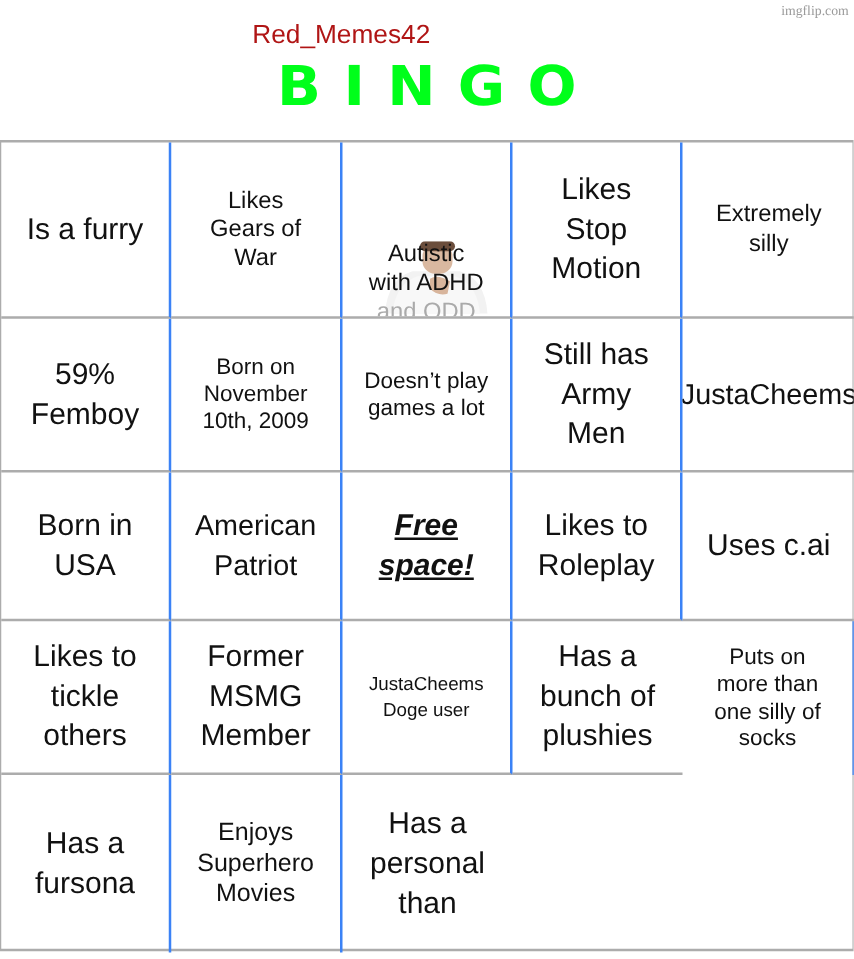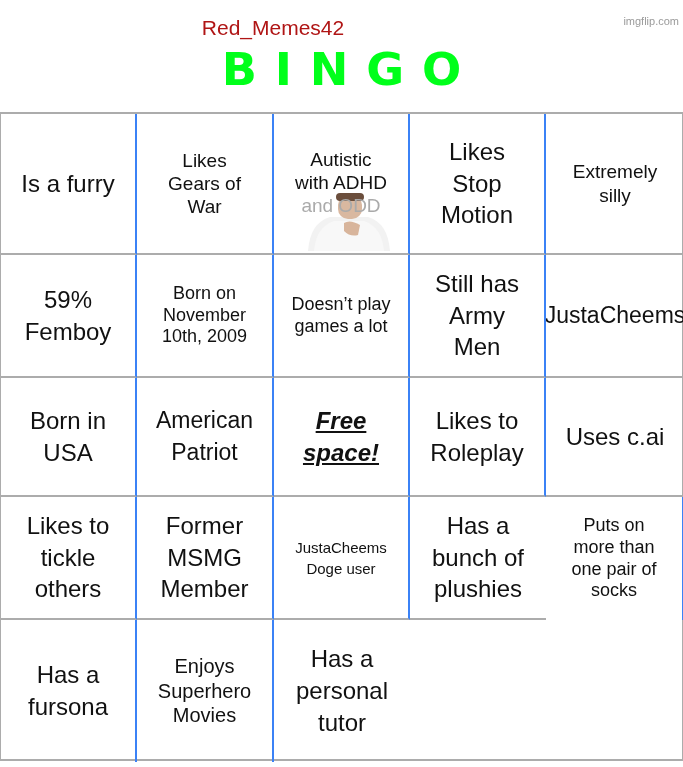--- a/index.html
+++ b/index.html
@@ -1,19 +1,19 @@
 <!DOCTYPE html>
 <html><head>
 <meta charset="utf-8">
 <style>
   html, body { margin: 0; padding: 0; background: #ffffff; }
   body { width: 683px; height: 767px; position: relative; overflow: hidden;
          font-family: "Liberation Sans", sans-serif; color: #111; }
-  .watermark { position: absolute; top: 15px; right: 4px; font-size: 11px; color: #9a9a9a;
-               font-family: Liberation Sans, sans-serif; }
+  .watermark { position: absolute; top: 3px; right: 4px; font-size: 11px; color: #9a9a9a;
+               font-family: Liberation Serif, serif; }
   .author { position: absolute; top: 16px; left: 0; width: 546px; text-align: center;
             font-size: 21px; color: #b01515; }
   .bingo { position: absolute; top: 45px; left: 0; width: 683px; text-align: center;
            font-family: "DejaVu Sans", sans-serif; font-weight: bold; font-size: 44px;
            color: #00ff1a; letter-spacing: 17px; padding-left: 17px; box-sizing: border-box;
            line-height: 50px; transform: scaleX(1.05); }
   .grid { position: absolute; left: 0; top: 112px; width: 683px; height: 649px;
           display: grid;
           grid-template-columns: 136px 137px 136px 136px 138px;
           grid-template-rows: 141px 123px 119px 123px 142px;
@@ -55,21 +55,21 @@
   <div class="cell s19" style="align-items:flex-start;padding-top:34px;">
     <svg class="photo" viewBox="0 0 98 58">
       <rect x="0" y="0" width="98" height="58" fill="#ffffff"></rect>
       <path d="M8 58 Q10 30 30 24 L68 24 Q88 30 90 58 Z" fill="#f2f2f2"></path>
       <path d="M14 58 Q16 34 34 28 L64 28 Q82 34 84 58 Z" fill="#f8f8f8"></path>
       <rect x="38" y="2" width="24" height="24" rx="10" fill="#d9b8a0"></rect>
       <rect x="36" y="0" width="28" height="8" rx="4" fill="#6b4e3c"></rect>
       <path d="M44 30 Q50 26 60 32 L58 42 Q50 44 44 38 Z" fill="#d8b59c"></path>
     </svg>
     <span style="display:block;">
-      <span style="display:block;">Autistic</span>
+      <span style="display:block;margin-top:44px;">Autistic</span>
       <span style="display:block;">with ADHD</span>
       <span class="autistic-last" style="display:block;">and ODD</span>
     </span>
   </div>
   <div class="cell s24">
       <span style="max-width:80px;">Likes Stop Motion</span>
     </div>
   <div class="cell s19 last-col">
       <span style="max-width:100px;">Extremely silly</span>
     </div>
@@ -116,24 +116,24 @@
       <span style="max-width:100px;">Former MSMG Member</span>
     </div>
   <div class="cell s15">
       <span style="max-width:110px;">JustaCheems Doge user</span>
     </div>
   <div class="cell s24 last-col">
       <span style="max-width:106px;">Has a bunch of plushies</span>
     </div>
 
   <div class="cell s18 last-row">
-      <span style="max-width:104px;">Puts on more than one pair of socks</span>
+      <span style="max-width:104px;">Puts on more than one silly of socks</span>
     </div>
   <div class="cell s24 last-row">
       <span style="max-width:96px;">Has a fursona</span>
     </div>
   <div class="cell s20 last-row">
       <span style="max-width:112px;">Enjoys Superhero Movies</span>
     </div>
   <div class="cell s24 last-row last-col">
-      <span style="max-width:104px;">Has a personal tutor</span>
+      <span style="max-width:104px;">Has a personal than</span>
     </div>
 </div>
 
 </body></html>

